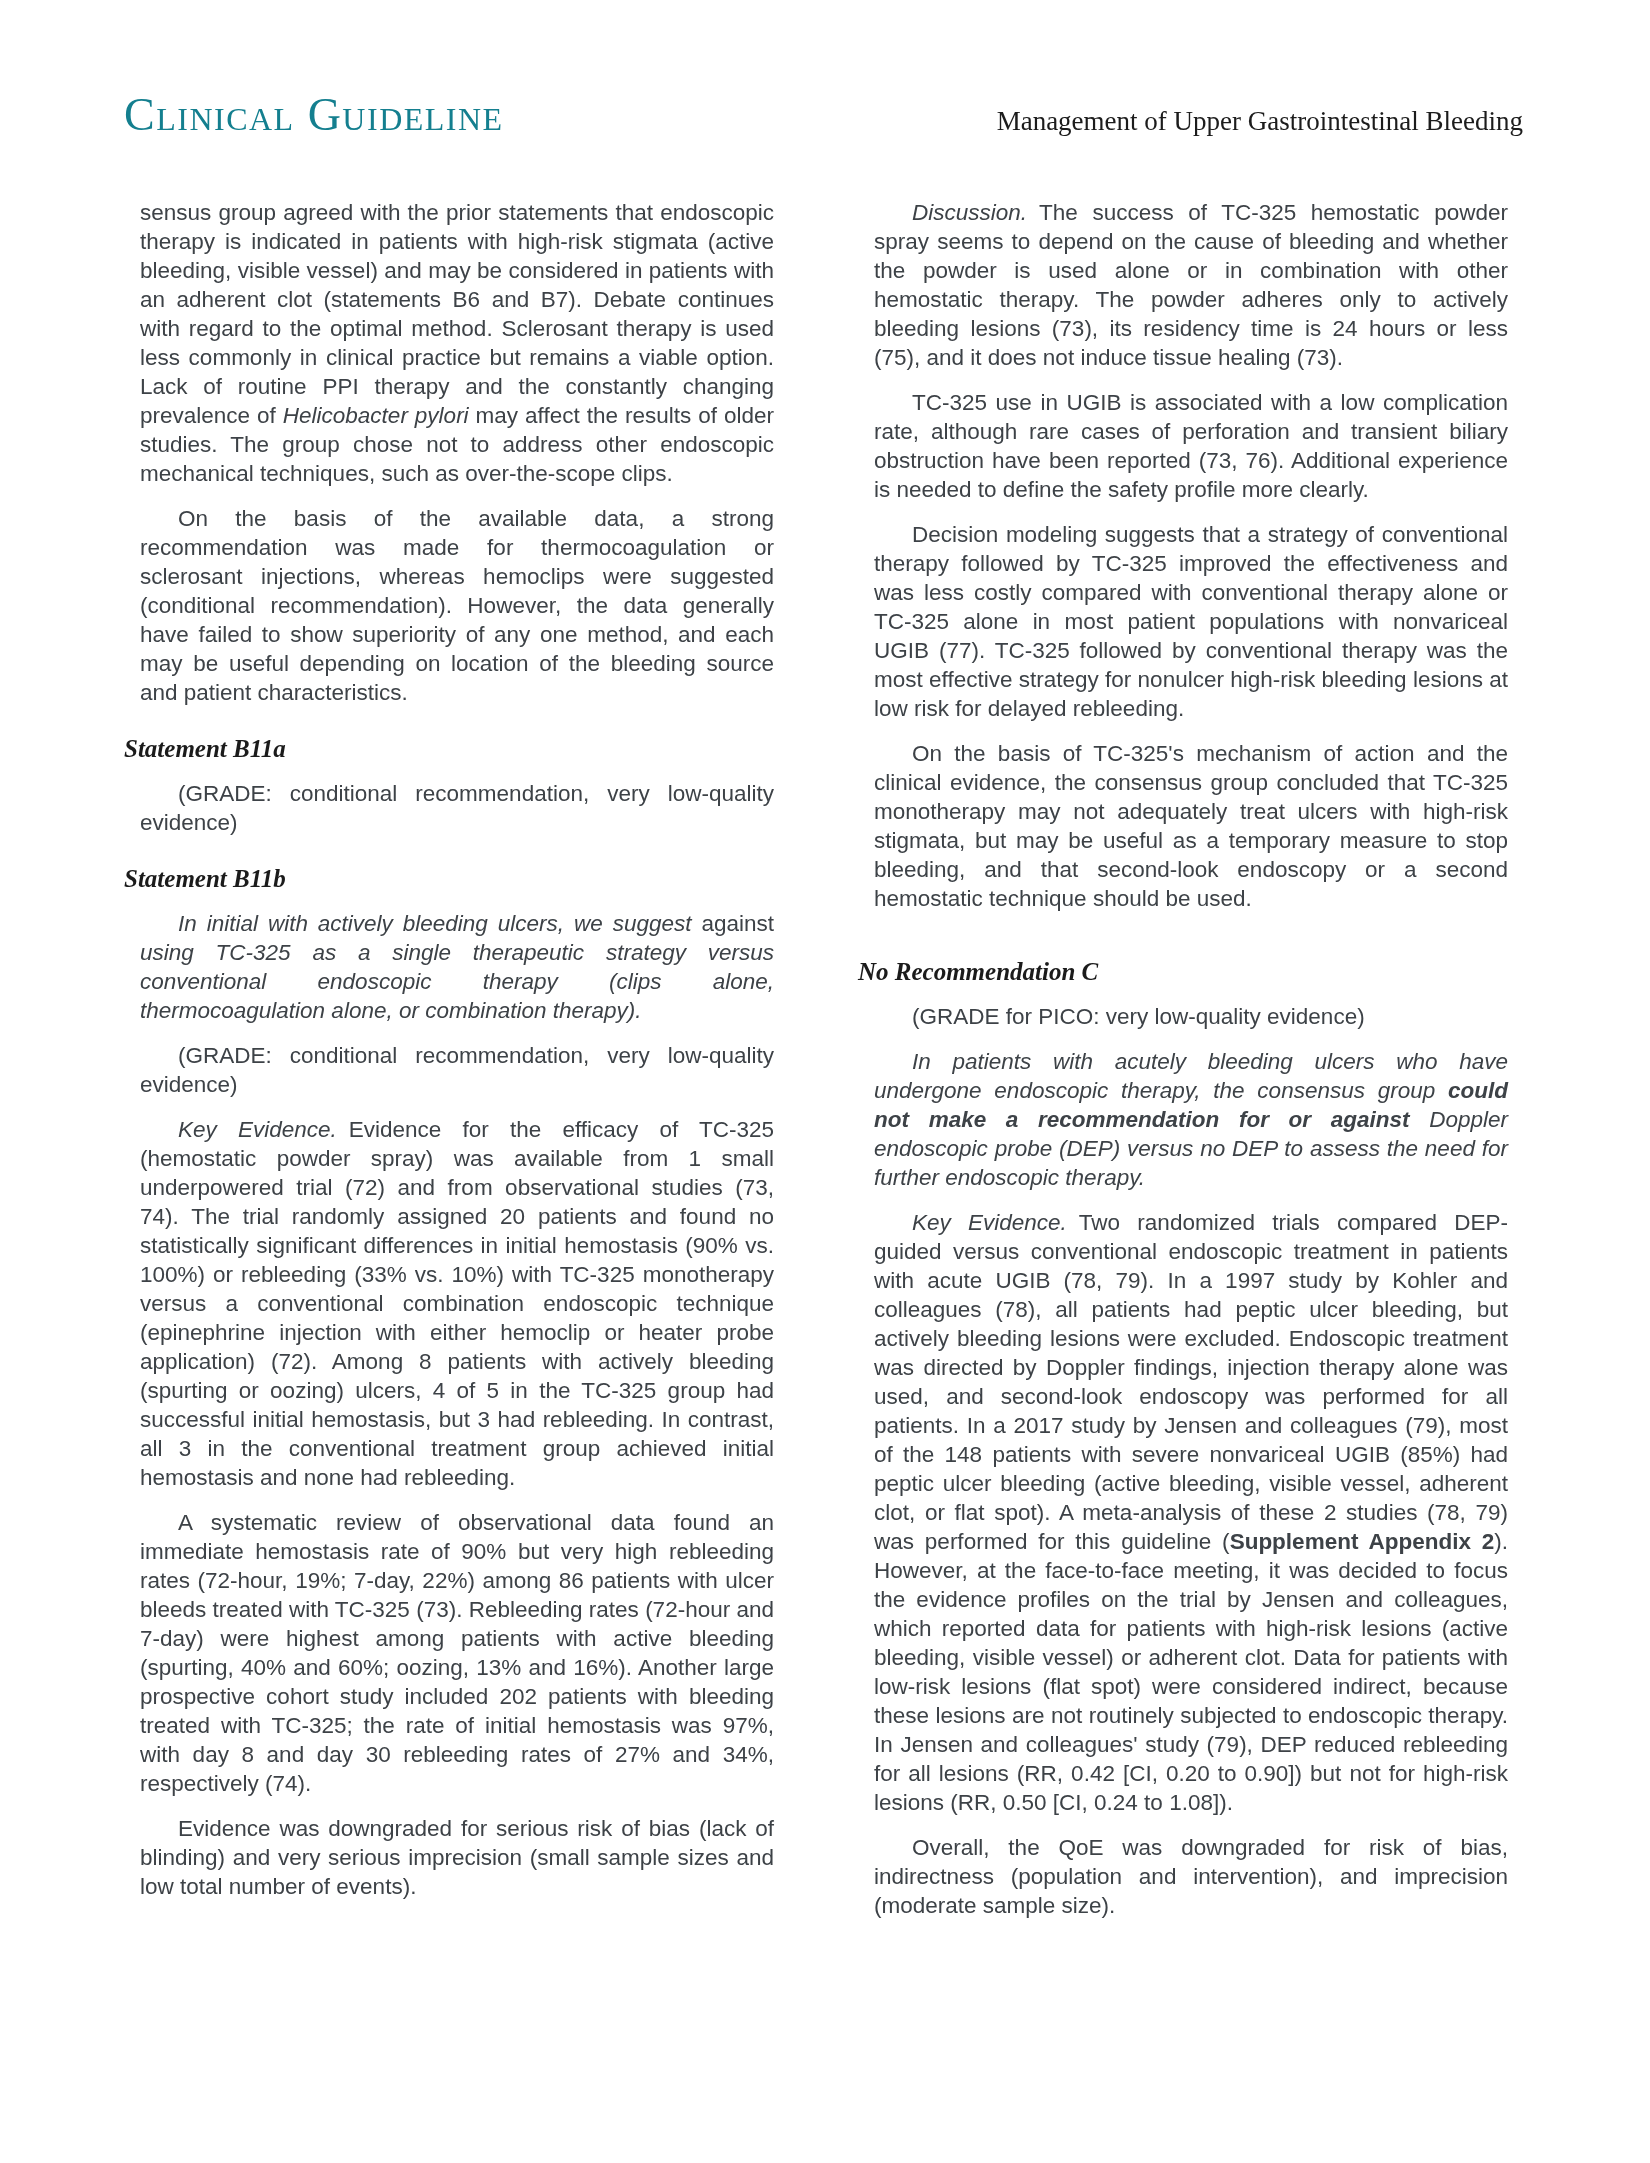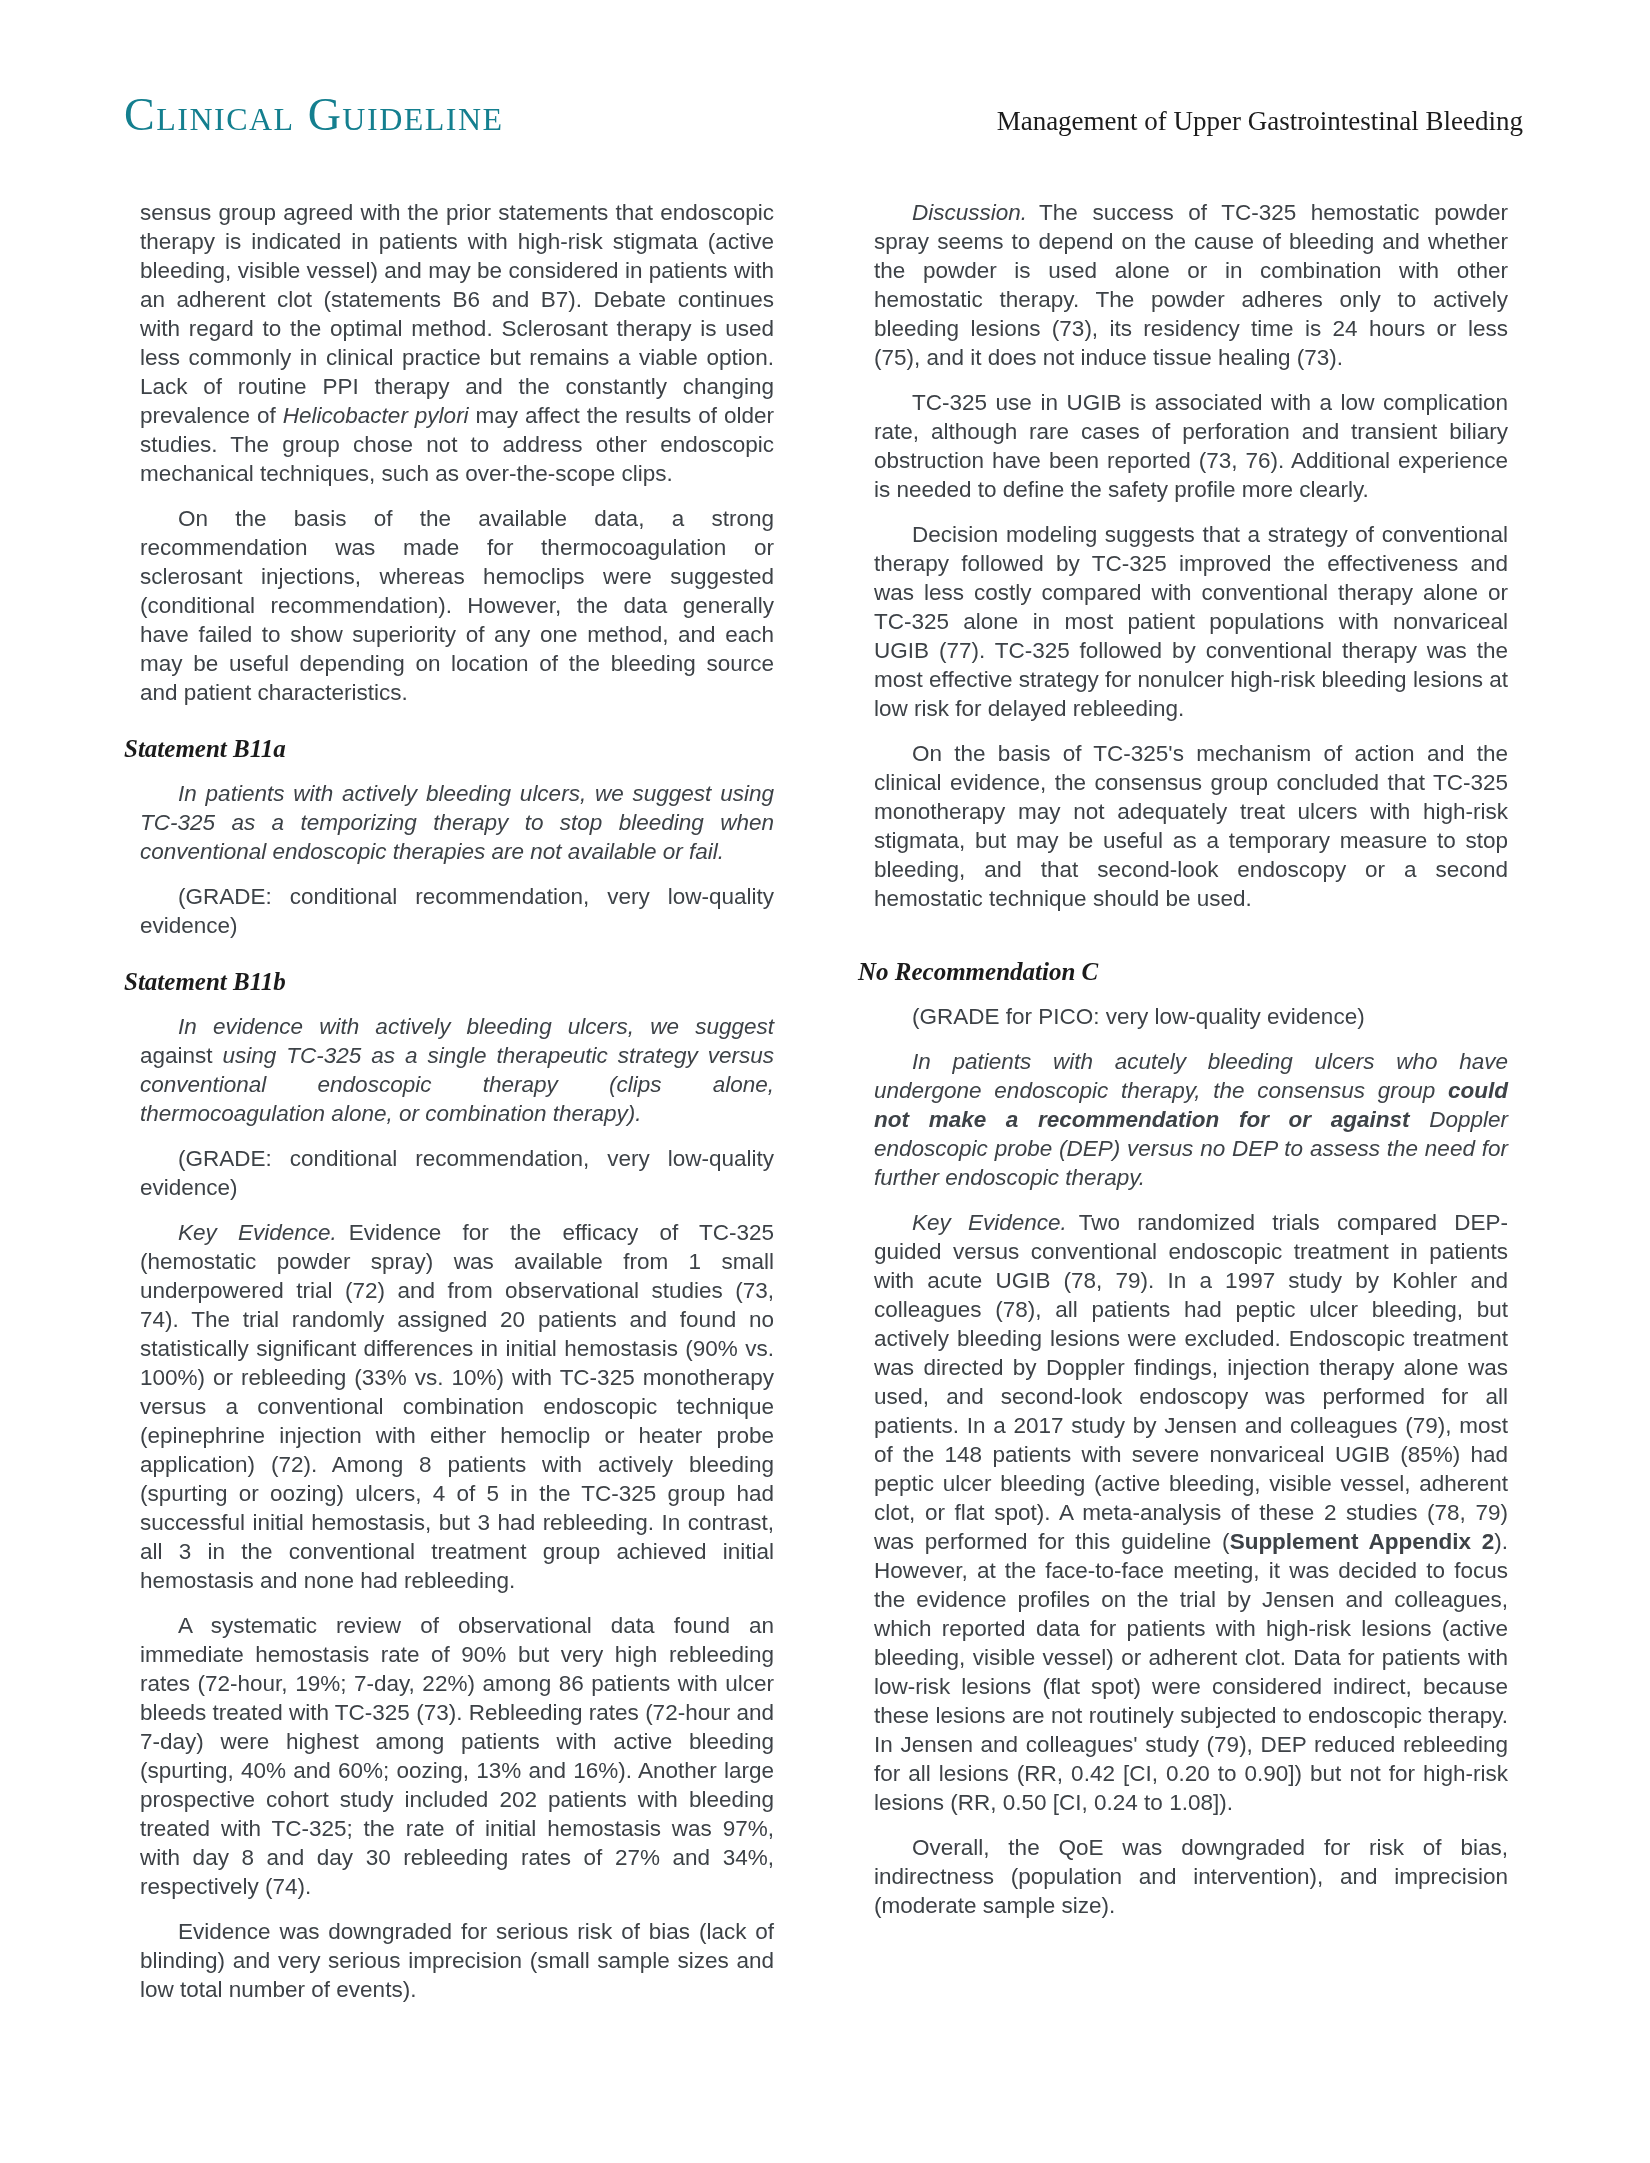--- a/index.html
+++ b/index.html
@@ -106,25 +106,24 @@
 <div class="page">
 
   <div class="kicker">Clinical Guideline</div>
   <div class="running-title">Management of Upper Gastrointestinal Bleeding</div>
 
   <div class="col col-left">
     <p class="body-text"><span>sensus group agreed with the prior statements that endoscopic therapy is indicated in patients with high-risk stigmata (active bleeding, visible vessel) and may be considered in patients with an adherent clot (statements B6 and B7). Debate continues with regard to the optimal method. Sclerosant therapy is used less commonly in clinical practice but remains a viable option. Lack of routine PPI therapy and the constantly changing prevalence of </span><i>Helicobacter pylori</i><span> may affect the results of older studies. The group chose not to address other endoscopic mechanical techniques, such as over-the-scope clips.</span></p>
     <p class="body-text indent">On the basis of the available data, a strong recommendation was made for thermocoagulation or sclerosant injections, whereas hemoclips were suggested (conditional recommendation). However, the data generally have failed to show superiority of any one method, and each may be useful depending on location of the bleeding source and patient characteristics.</p>
 
     <h3 class="stmt-heading">Statement B11a</h3>
-    <p class="body-text indent italic">In patients with actively bleeding ulcers, we suggest using TC-325 as a temporizing therapy to stop bleeding when conventional endoscopic therapies are not available or fail.</p>
     <p class="body-text indent">(GRADE: conditional recommendation, very low-quality evidence)</p>
 
     <h3 class="stmt-heading">Statement B11b</h3>
-    <p class="body-text indent italic"><span>In evidence with actively bleeding ulcers, we suggest </span><span class="roman">against</span><span> using TC-325 as a single therapeutic strategy versus conventional endoscopic therapy (clips alone, thermocoagulation alone, or combination therapy).</span></p>
+    <p class="body-text indent italic"><span>In initial with actively bleeding ulcers, we suggest </span><span class="roman">against</span><span> using TC-325 as a single therapeutic strategy versus conventional endoscopic therapy (clips alone, thermocoagulation alone, or combination therapy).</span></p>
     <p class="body-text indent">(GRADE: conditional recommendation, very low-quality evidence)</p>
 
     <p class="body-text indent"><i class="label">Key Evidence.</i><span>Evidence for the efficacy of TC-325 (hemostatic powder spray) was available from 1 small underpowered trial (72) and from observational studies (73, 74). The trial randomly assigned 20 patients and found no statistically significant differences in initial hemostasis (90% vs. 100%) or rebleeding (33% vs. 10%) with TC-325 monotherapy versus a conventional combination endoscopic technique (epinephrine injection with either hemoclip or heater probe application) (72). Among 8 patients with actively bleeding (spurting or oozing) ulcers, 4 of 5 in the TC-325 group had successful initial hemostasis, but 3 had rebleeding. In contrast, all 3 in the conventional treatment group achieved initial hemostasis and none had rebleeding.</span></p>
     <p class="body-text indent">A systematic review of observational data found an immediate hemostasis rate of 90% but very high rebleeding rates (72-hour, 19%; 7-day, 22%) among 86 patients with ulcer bleeds treated with TC-325 (73). Rebleeding rates (72-hour and 7-day) were highest among patients with active bleeding (spurting, 40% and 60%; oozing, 13% and 16%). Another large prospective cohort study included 202 patients with bleeding treated with TC-325; the rate of initial hemostasis was 97%, with day 8 and day 30 rebleeding rates of 27% and 34%, respectively (74).</p>
     <p class="body-text indent">Evidence was downgraded for serious risk of bias (lack of blinding) and very serious imprecision (small sample sizes and low total number of events).</p>
   </div>
 
   <div class="col col-right">
     <p class="body-text indent"><i class="label">Discussion.</i><span>The success of TC-325 hemostatic powder spray seems to depend on the cause of bleeding and whether the powder is used alone or in combination with other hemostatic therapy. The powder adheres only to actively bleeding lesions (73), its residency time is 24 hours or less (75), and it does not induce tissue healing (73).</span></p>
     <p class="body-text indent">TC-325 use in UGIB is associated with a low complication rate, although rare cases of perforation and transient biliary obstruction have been reported (73, 76). Additional experience is needed to define the safety profile more clearly.</p>

